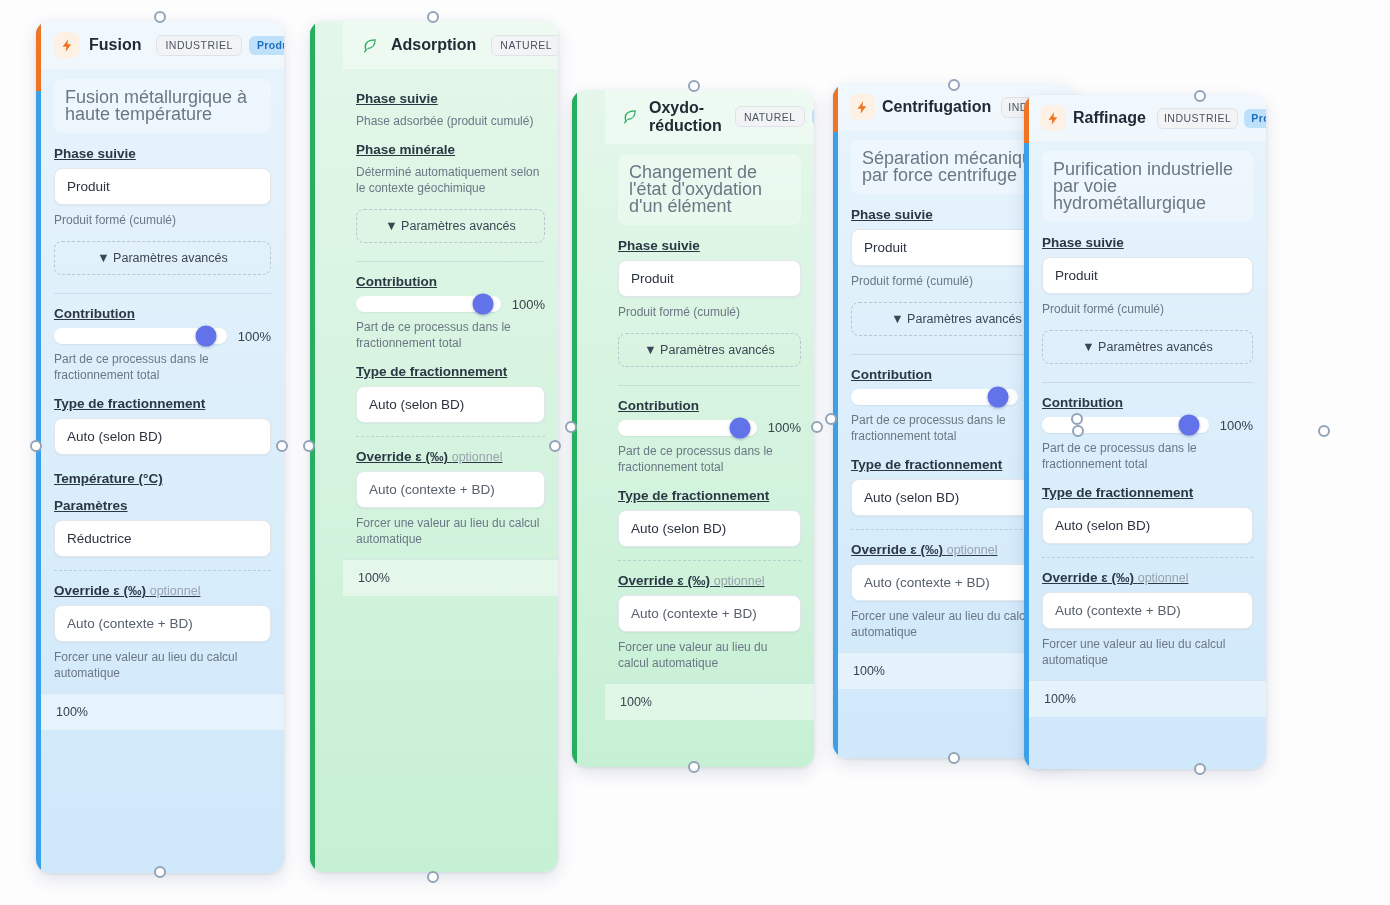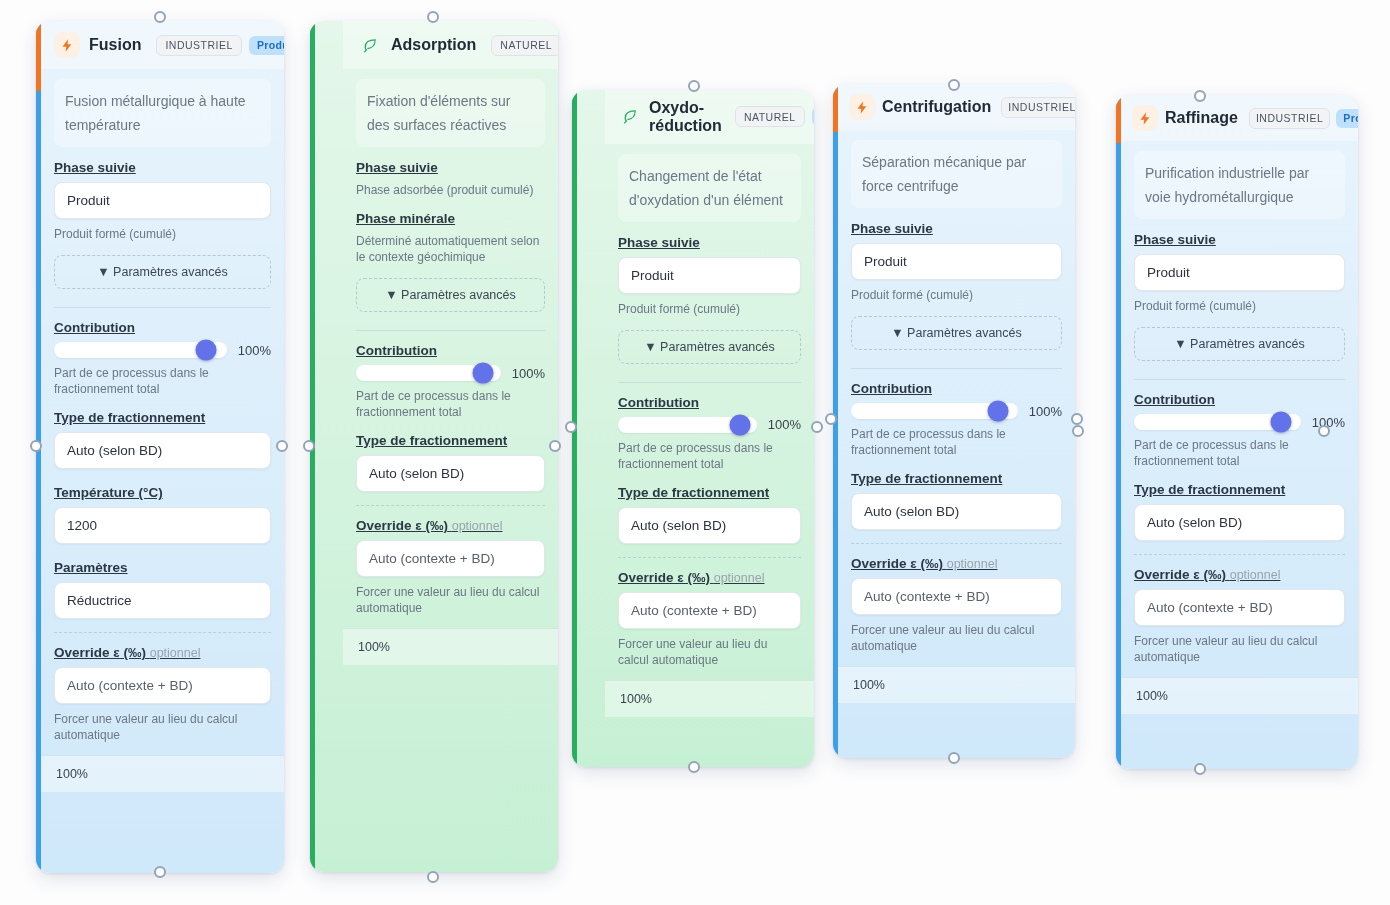--- a/index.html
+++ b/index.html
@@ -63,21 +63,21 @@
     font-size:10.5px; font-weight:bold; letter-spacing:.35px;
     padding:3.5px 8px; border-radius:6px; white-space:nowrap;
   }
   .badge.kind { background:#f2f3f5; color:#4a5461; border:1px solid #dfe3e8; font-weight:normal; letter-spacing:.5px; }
   .badge.phase { background:#bfe0fa; color:#1b6ec2; }
 
   
   .card-body { padding: 10px 13px 6px 13px; }
   .desc {
     background: rgba(255,255,255,.33);
-    color:#6b7785; font-size:14px; line-height:24px;
+    color:#6b7785; font-size:18px; line-height:17px;
     padding:10px 11px; border-radius:8px; margin-bottom:13px;
   }
   .field-label {
     font-size:13.5px; font-weight:bold; color:#2b3844;
     margin: 12px 0 7px 0;
     text-decoration: underline;
   }
   .field-label .opt { font-weight:normal; color:#99a3ad; font-size:12.5px; }
   .select {
     width:100%; background:#fff; border:1px solid #e1e7ec; border-radius:8px;
@@ -177,21 +177,20 @@
             <div class="slider-knob" style="left:88%;"></div>
           </div>
           <span class="slider-val">100%</span>
         </div>
         <div class="hint">Part de ce processus dans le fractionnement total</div>
 
         <div class="field-label">Type de fractionnement</div>
         <div class="select" style="margin-bottom:16px;">Auto (selon BD)</div>
 
         <div class="field-label">Température (°C)</div>
-        <div class="select" style="margin-bottom:16px;">1200</div>
 
         <div class="field-label">Paramètres</div>
         <div class="select">Réductrice</div>
 
         <div class="divider dashed"></div>
 
         <div class="field-label">
           <span>Override ε (‰)</span>
           <span class="opt">optionnel</span>
         </div>
@@ -221,21 +220,20 @@
           </svg>
         </span>
         <span class="card-title">Adsorption</span>
         <span class="badges">
           <span class="badge kind">NATUREL</span>
           <span class="badge phase">Adsorbé</span>
         </span>
       </div>
 
       <div class="card-body">
-        <div class="desc">Fixation d'éléments sur des surfaces réactives</div>
 
         <div class="field-label">Phase suivie</div>
         <div class="hint">Phase adsorbée (produit cumulé)</div>
 
         <div class="field-label">Phase minérale</div>
         <div class="hint">Déterminé automatiquement selon le contexte géochimique</div>
 
         <button class="adv-btn">
           <span>▼</span>
           <span>Paramètres avancés</span>
@@ -394,21 +392,21 @@
 
       <div class="card-foot">100%</div>
     </div>
   </div>
 
   <div class="handle" style="left:1194px; top:90px;"></div>
   <div class="handle" style="left:1072px; top:425px;"></div>
   <div class="handle" style="left:1318px; top:425px;"></div>
   <div class="handle" style="left:1194px; top:763px;"></div>
 
-  <div class="card blue" style="left:1116px; top:95px; width:242px; height:674px;">
+  <div class="card blue" style="left:1024px; top:95px; width:242px; height:674px;">
     <div class="stripe"></div>
     <div class="stripe-top" style="height:48px;"></div>
     <div class="card-inner">
 
       <div class="card-head" style="padding:10px 10px 10px 11px; gap:7px;">
         <span class="icon-badge ind">
           <svg width="15" height="15" viewBox="0 0 24 24">
               <path d="M13 2 4 14h6l-1 8 9-12h-6z" fill="#f07422"></path>
             </svg>
         </span>

